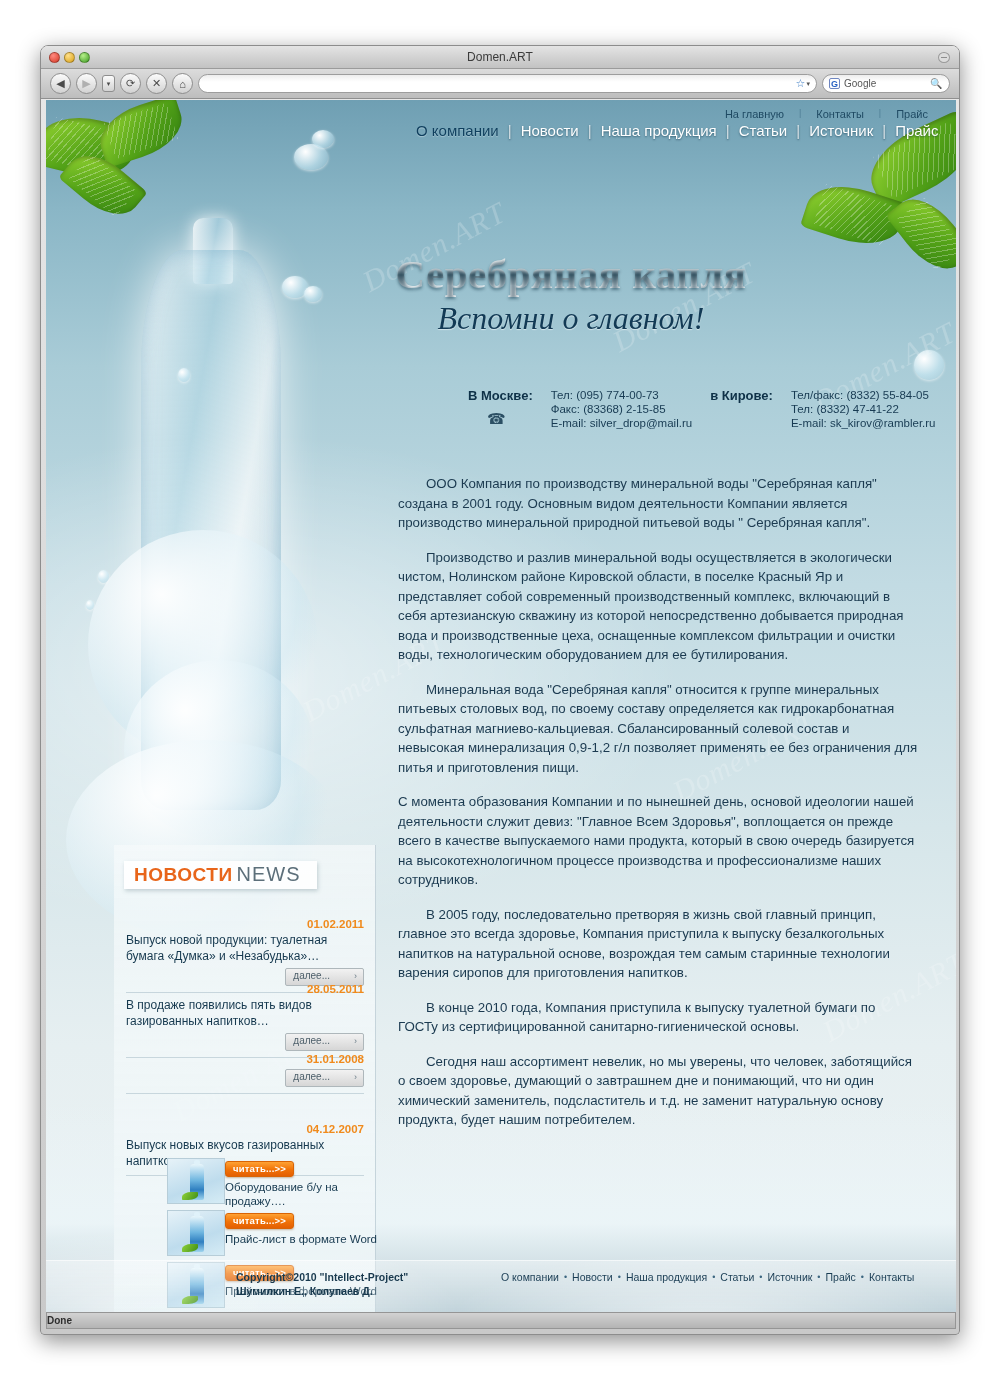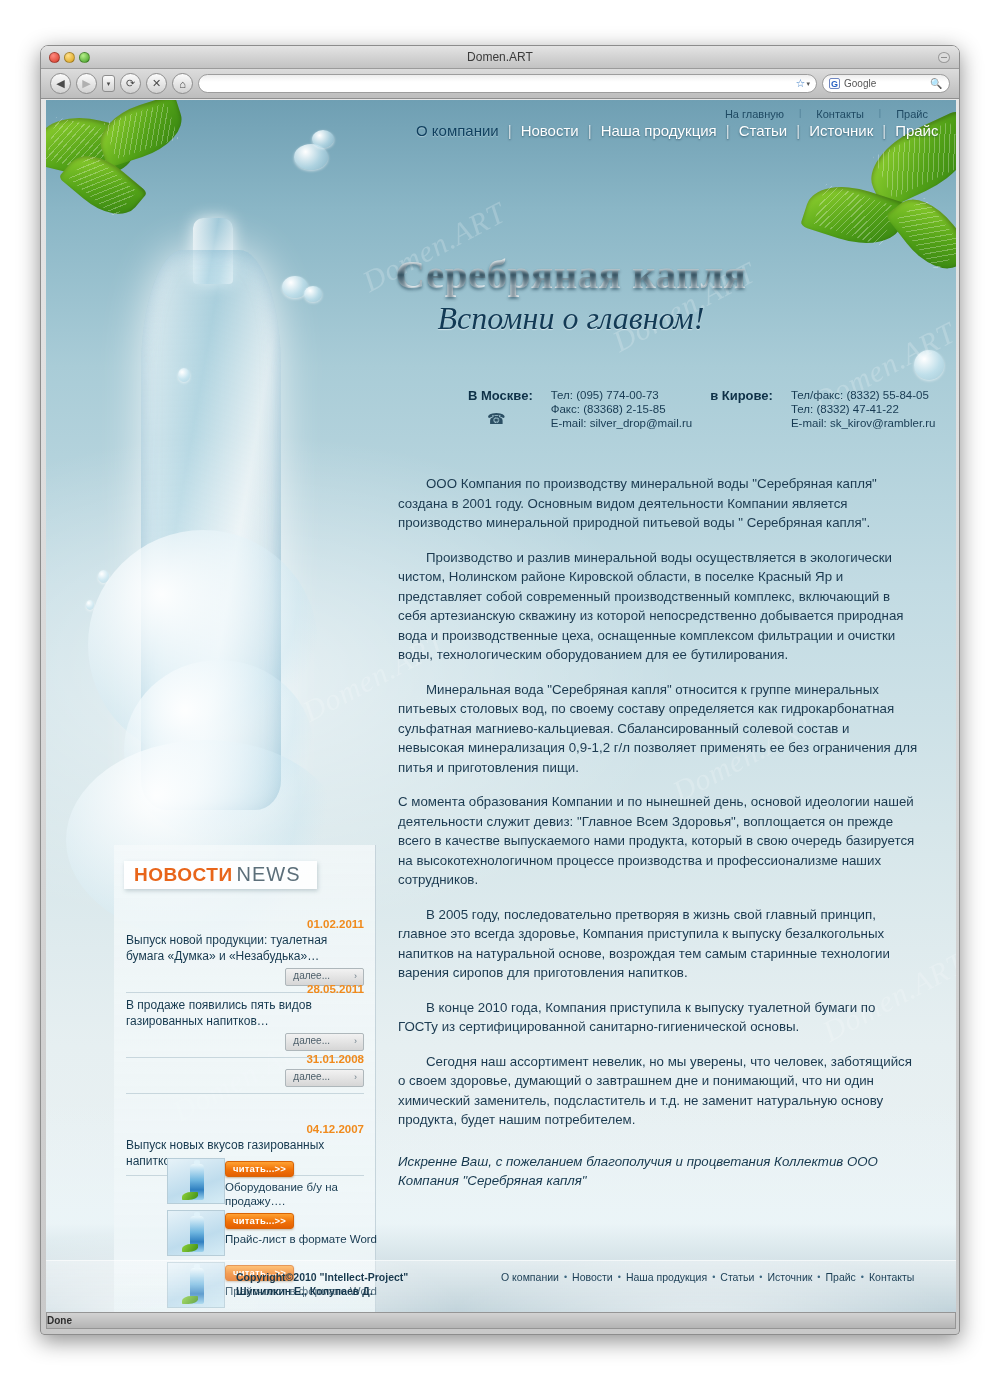--- a/index.html
+++ b/index.html
@@ -430,21 +430,20 @@
       </div>
 
       <div id="article">
         <p>ООО Компания по производству минеральной воды "Серебряная капля" создана в 2001 году. Основным видом деятельности Компании является производство минеральной природной питьевой воды " Серебряная капля".</p>
         <p>Производство и разлив минеральной воды осуществляется в экологически чистом, Нолинском районе Кировской области, в поселке Красный Яр и представляет собой современный производственный комплекс, включающий в себя артезианскую скважину из которой непосредственно добывается природная вода и производственные цеха, оснащенные комплексом фильтрации и очистки воды, технологическим оборудованием для ее бутилирования.</p>
         <p>Минеральная вода "Серебряная капля" относится к группе минеральных питьевых столовых вод, по своему составу определяется как гидрокарбонатная сульфатная магниево-кальциевая. Сбалансированный солевой состав и невысокая минерализация 0,9-1,2 г/л позволяет применять ее без ограничения для питья и приготовления пищи.</p>
         <p class="noindent">С момента образования Компании и по нынешней день, основой идеологии нашей деятельности служит девиз: "Главное Всем Здоровья", воплощается он прежде всего в качестве выпускаемого нами продукта, который в свою очередь базируется на высокотехнологичном процессе производства и профессионализме наших сотрудников.</p>
         <p>В 2005 году, последовательно претворяя в жизнь свой главный принцип, главное это всегда здоровье, Компания приступила к выпуску безалкогольных напитков на натуральной основе, возрождая тем самым старинные технологии варения сиропов для приготовления напитков.</p>
         <p>В конце 2010 года, Компания приступила к выпуску туалетной бумаги по ГОСТу из сертифицированной санитарно-гигиенической основы.</p>
         <p>Сегодня наш ассортимент невелик, но мы уверены, что человек, заботящийся о своем здоровье, думающий о завтрашнем дне и понимающий, что ни один химический заменитель, подсластитель и т.д. не заменит натуральную основу продукта, будет нашим потребителем.</p>
-        <div id="signature">Искренне Ваш, с пожеланием благополучия и процветания Коллектив ООО Компания "Серебряная капля"</div>
       </div>
 
       <div id="news-panel">
         <div id="news-head">
           <span class="ru">НОВОСТИ</span><span class="en">NEWS</span>
         </div>
 
         <div class="news-item" style="top:52px;margin-top:21px;">
           <div class="news-date">01.02.2011</div>
           <div class="news-text">Выпуск новой продукции: туалетная бумага «Думка» и «Незабудька»…</div>

